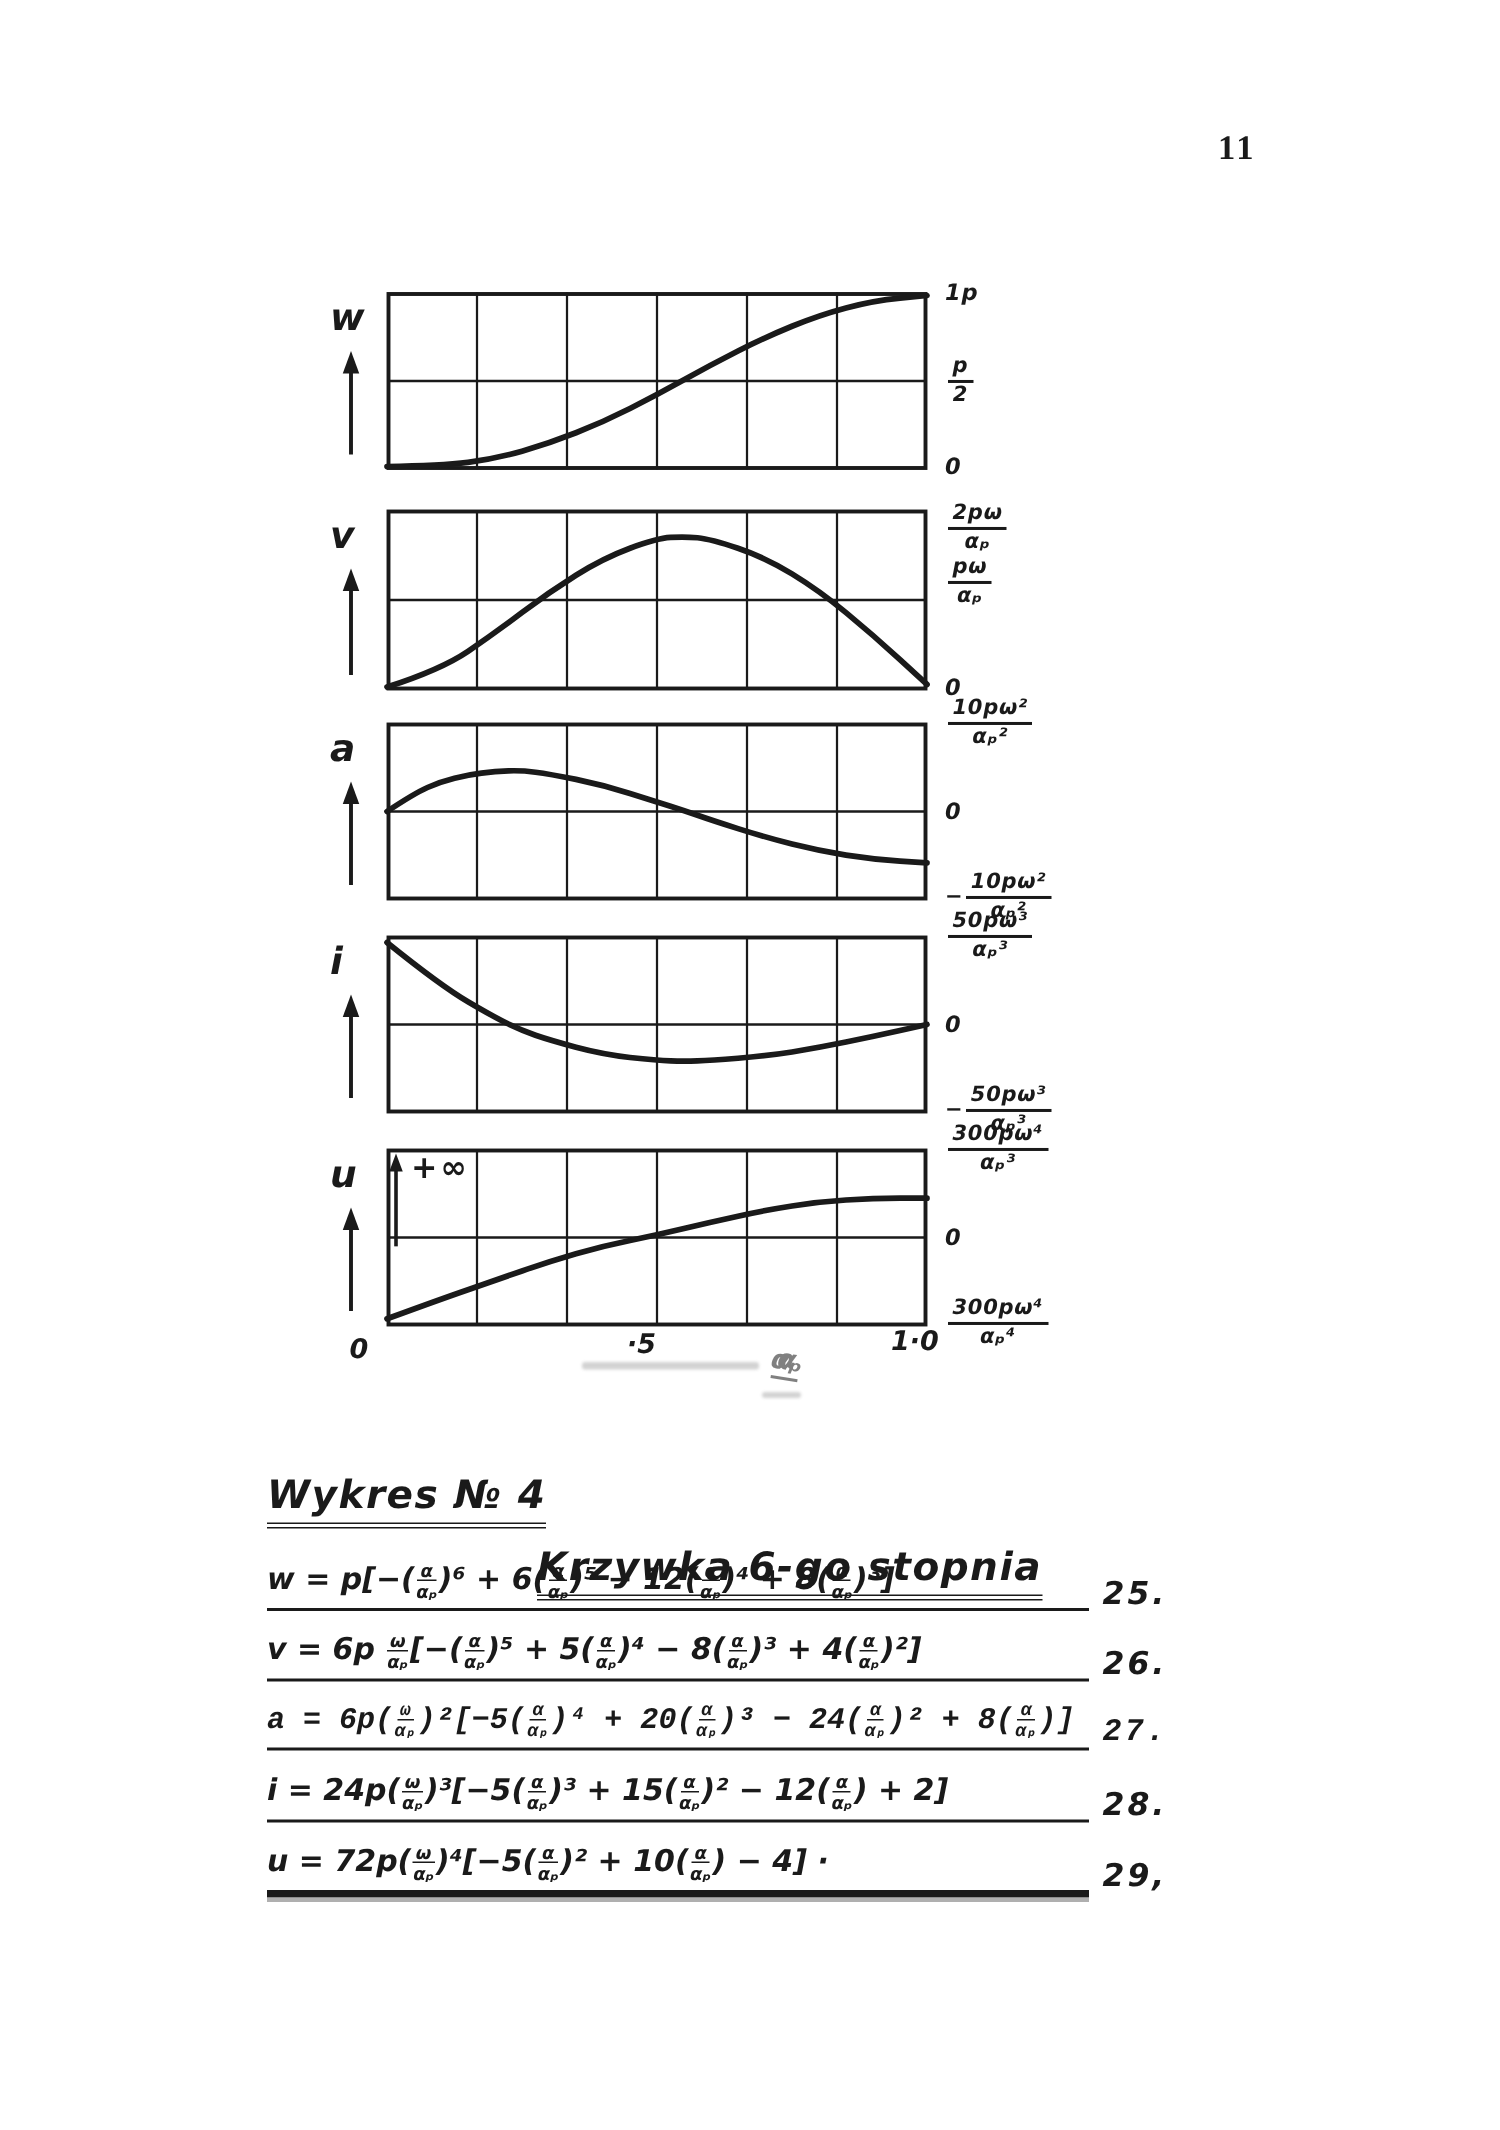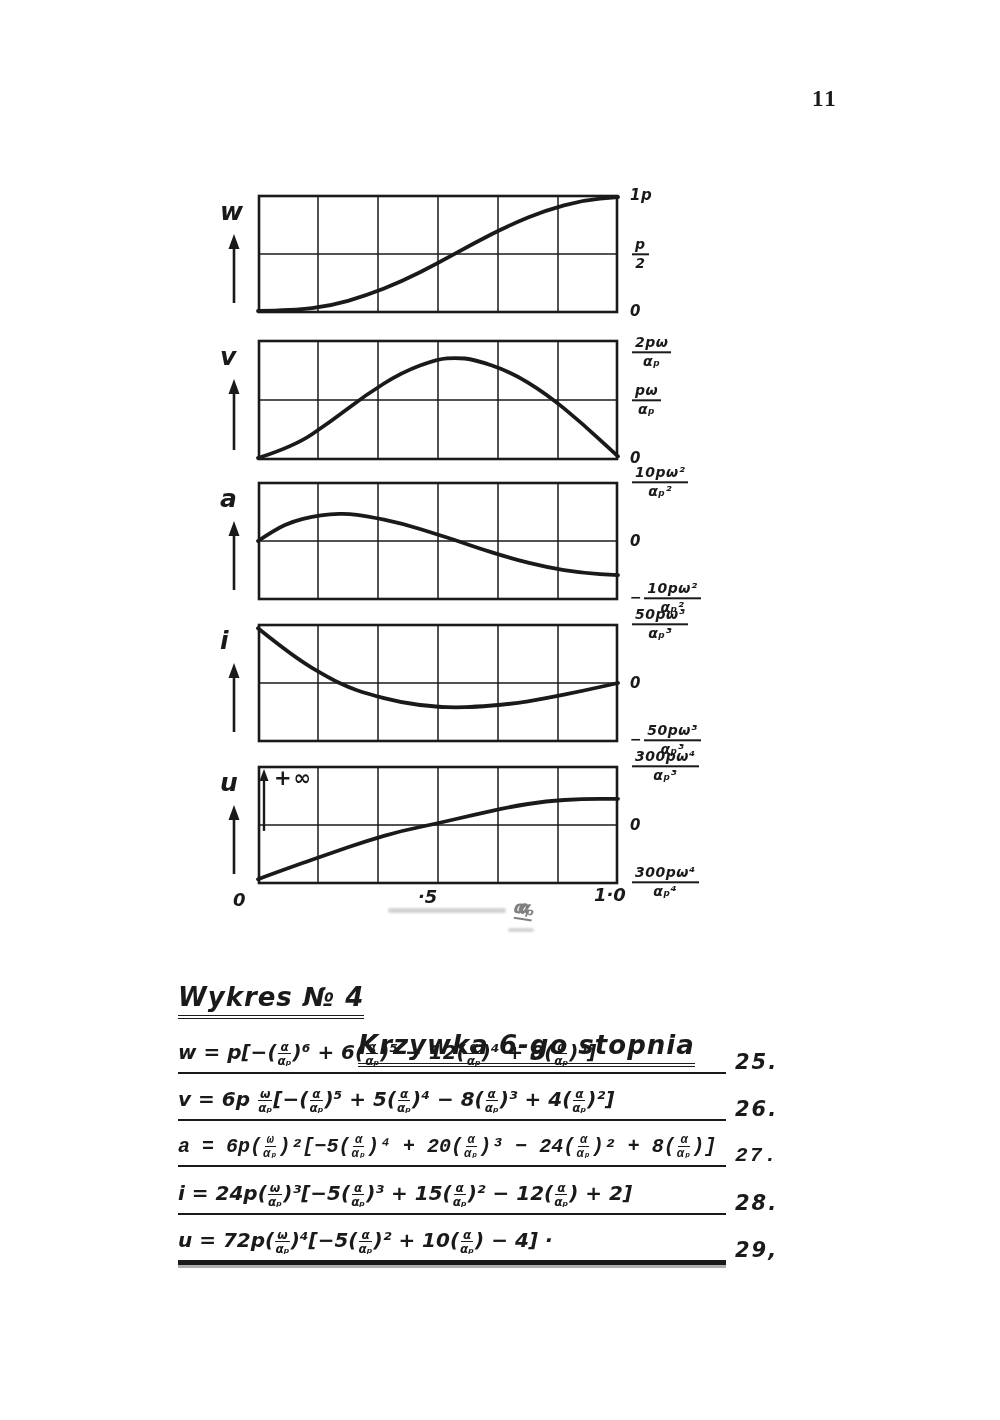--- a/index.html
+++ b/index.html
@@ -82,21 +82,21 @@
         </svg>
         <span class="y-letter">v</span>
         <svg width="18" height="76" class="y-arrow">
           <line x1="9" y1="72" x2="9" y2="12" stroke="#1a1a1a" stroke-width="2.6"></line>
           <polygon points="9,1 3.5,16 14.5,16" fill="#1a1a1a"></polygon>
         </svg>
         <span class="ylab small" style="top: 12px;"><span class="frac">
             <span class="num">2pω</span>
             <span class="den">αₚ</span>
           </span></span>
-        <span class="ylab small" style="top: 60px;"><span class="frac">
+        <span class="ylab small" style="top: 48px;"><span class="frac">
             <span class="num">pω</span>
             <span class="den">αₚ</span>
           </span></span>
         <span class="ylab" style="top: 118px;">0</span>
       </div>
       <div class="chart-block" style="left: 258px; top: 482px; width: 360px; height: 118px;">
         <svg width="360" height="118" viewBox="0 0 360 118" class="plot-svg">
           <line x1="60" y1="0" x2="60" y2="118" stroke="#1a1a1a" stroke-width="1.5"></line>
           <line x1="120" y1="0" x2="120" y2="118" stroke="#1a1a1a" stroke-width="1.5"></line>
           <line x1="180" y1="0" x2="180" y2="118" stroke="#1a1a1a" stroke-width="1.5"></line>

